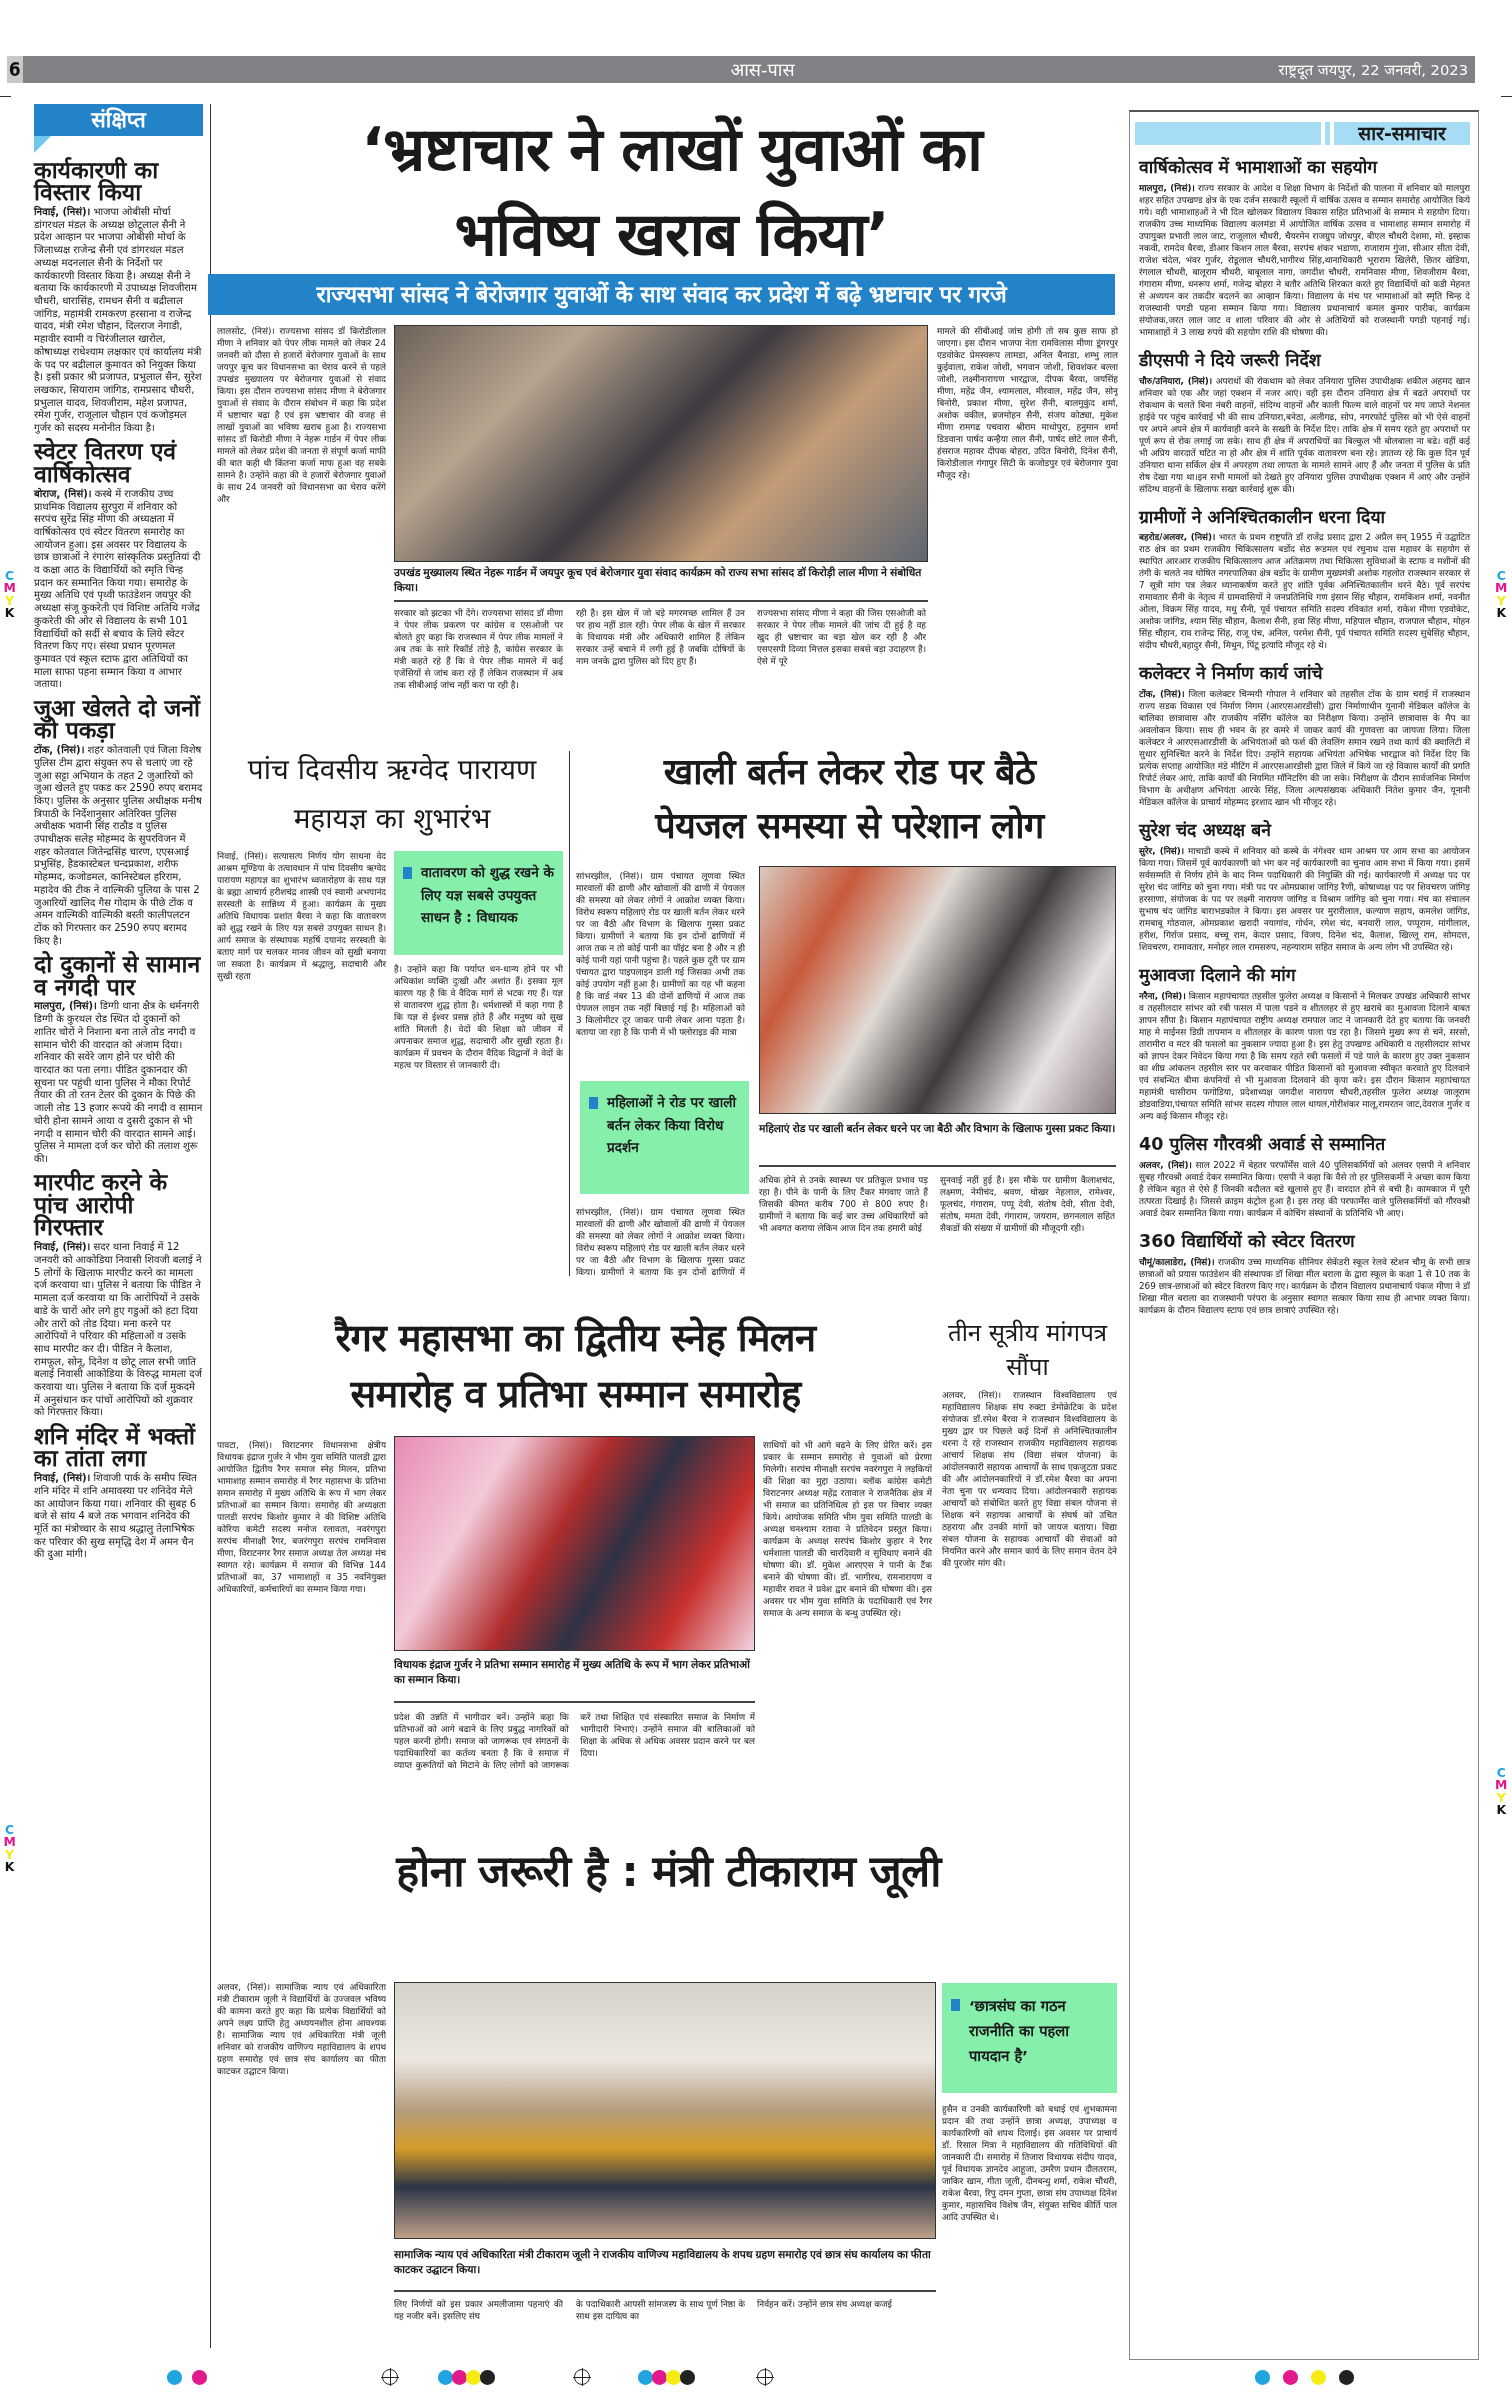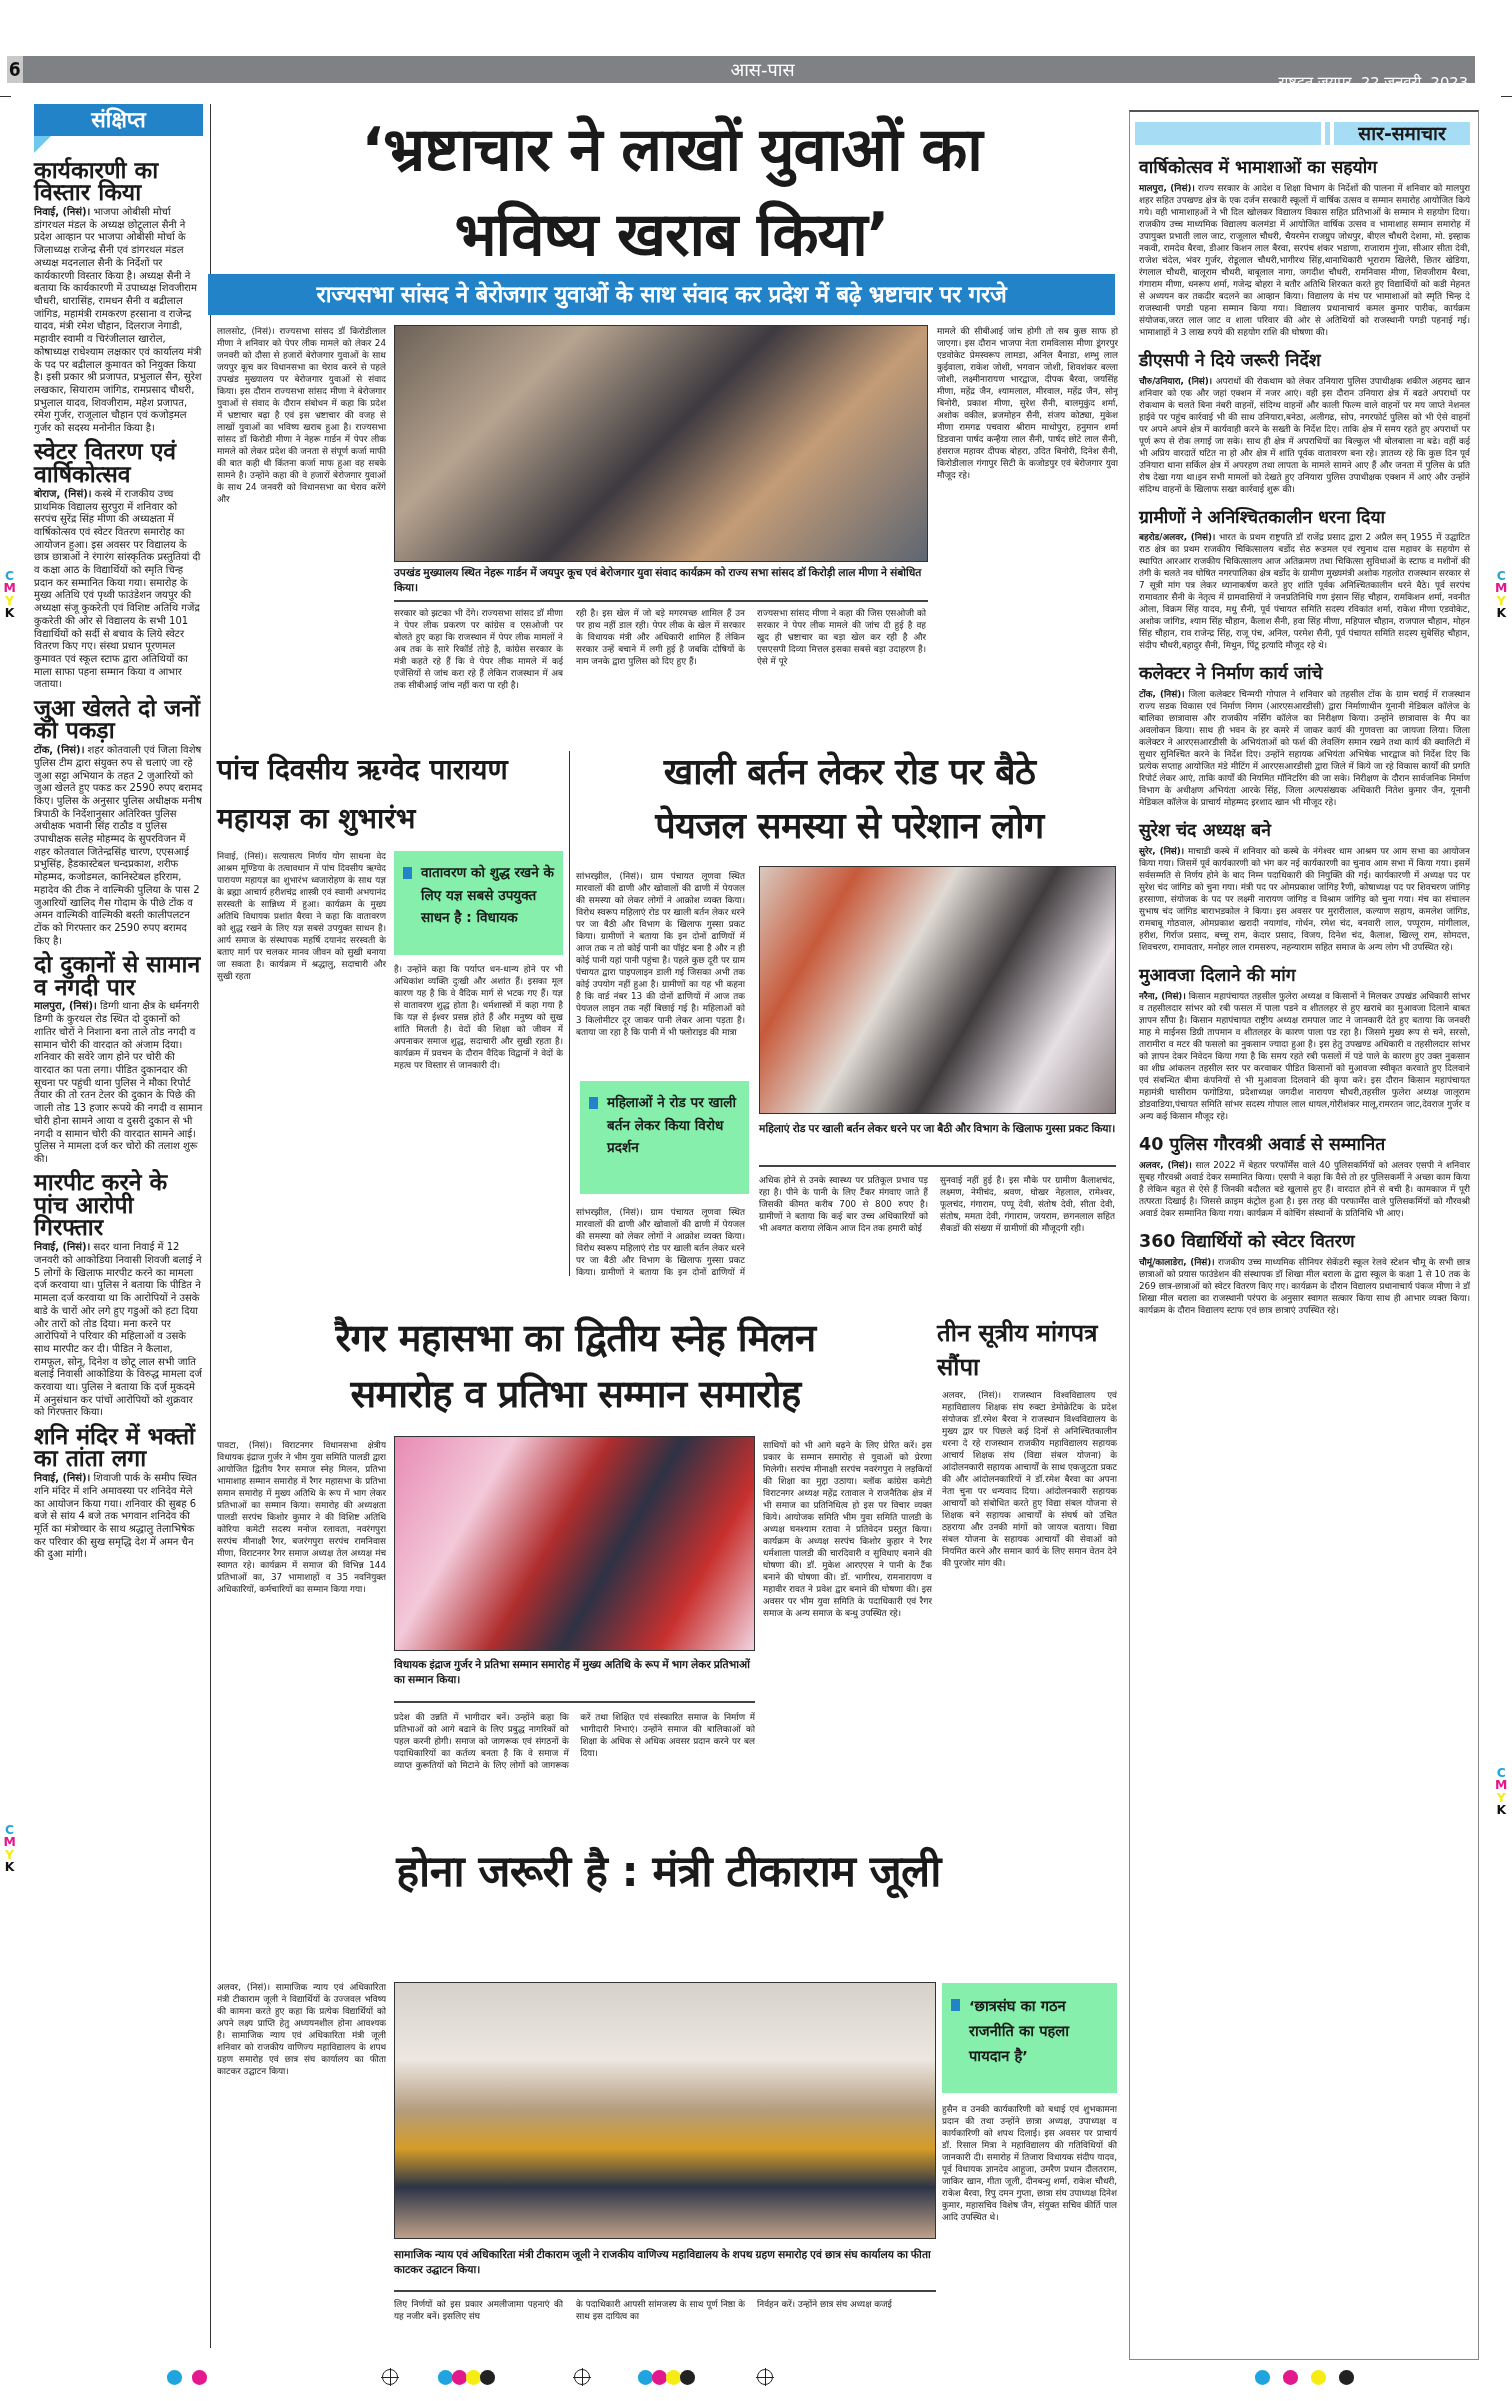--- a/index.html
+++ b/index.html
@@ -3,21 +3,21 @@
 <meta charset="utf-8">
 <style>
   * { box-sizing: border-box; margin: 0; padding: 0; }
   body { width: 1512px; height: 2401px; background: #fff; position: relative; overflow: hidden;
          font-family: "DejaVu Sans", "Liberation Sans", sans-serif; color: #1a1a1a; }
   .abs { position: absolute; }
   .masthead { left: 6.8px; top: 56px; width: 1468px; height: 27px; background: #808184; }
   .page-num { left: 6.8px; top: 56px; width: 16px; height: 27px; background: #c9c9c9; color: #111; font-weight: bold;
               font-size: 19px; text-align: center; line-height: 27px; font-family: "DejaVu Sans Condensed","DejaVu Sans",sans-serif; }
   .mast-center { left: 678px; top: 56px; width: 169px; height: 27px; color: #fff; font-size: 18px; line-height: 27px; text-align: center; }
-  .mast-right { left: 1242px; top: 68px; width: 226px; height: 27px; color: #fff; font-size: 14.7px; line-height: 27px; text-align: right; }
+  .mast-right { left: 1242px; top: 56px; width: 226px; height: 27px; color: #fff; font-size: 14.7px; line-height: 27px; text-align: right; }
   .reg { width: 14.7px; height: 14.7px; border-radius: 50%; }
   .reg.c { background: #1fa4e0; } .reg.m { background: #e3188d; } .reg.y { background: #f6ec13; } .reg.k { background: #222; }
   .crosshair { width: 16px; height: 16px; border: 1.1px solid #222; border-radius: 50%; }
   .crosshair::before { content: ""; position: absolute; left: 6.8px; top: -2.3px; width: 1.1px; height: 18px; background: #222; }
   .crosshair::after { content: ""; position: absolute; top: 6.8px; left: -2.3px; height: 1.1px; width: 18px; background: #222; }
   .cmyk { font-weight: bold; font-size: 12.4px; line-height: 12.4px; text-align: center; width: 12.4px; }
   .cmyk span { display: block; }
   .cmyk .c { color: #1fa4e0; } .cmyk .m { color: #e3188d; } .cmyk .y { color: #f6ec13; } .cmyk .k { color: #111; }
 
   
@@ -35,21 +35,21 @@
   .blue-banner { left: 208px; top: 274px; width: 907px; height: 41px; background: #2383c8; color: #fff; font-size: 22.6px;
                  font-weight: bold; line-height: 41px; text-align: center; letter-spacing: -0.3px; }
   .cols { font-size: 8.8px; line-height: 12px; text-align: justify; }
   .photo { background: linear-gradient(135deg,#6d6259 0%,#b7a48f 25%,#3d3a40 50%,#c49c77 70%,#5e6672 100%); border: 1.1px solid #333; }
   .photo2 { background: linear-gradient(120deg,#d9c9bf 0%,#c75a3b 20%,#e0dad4 40%,#403b3d 60%,#e6e0e5 80%,#8a7f80 100%); border: 1.1px solid #333; }
   .photo3 { background: linear-gradient(120deg,#e88bb4 0%,#f3c9d9 25%,#b02d2d 45%,#2e3245 60%,#c8302e 80%,#f1d3df 100%); border: 1.1px solid #333; }
   .photo4 { background: linear-gradient(180deg,#d6d1ca 0%,#ece7e1 30%,#b49c7d 50%,#d59c27 65%,#2c3447 80%,#bfa088 100%); border: 1.1px solid #333; }
   .caption { font-size: 10.7px; line-height: 15.2px; font-weight: bold; font-family: "Liberation Sans Narrow","Liberation Sans",sans-serif; }
   .cap-rule { height: 1.7px; background: #444; }
   .h2-big { font-weight: bold; font-size: 41px; line-height: 56px; text-align: center; letter-spacing: -0.6px; }
-  .h2-mid { font-weight: bold; font-size: 32px; line-height: 49px; text-align: left; }
+  .h2-mid { font-weight: normal; font-size: 32px; line-height: 49px; text-align: center; }
   .pullquote { background: #86efac; padding: 10.2px 9px 10.2px 27px; font-size: 17px; line-height: 25px; font-weight: bold; position: absolute; }
   .pullquote .sq { position: absolute; left: 9px; top: 16px; width: 9px; height: 12.4px; background: #2383c8; }
   .vrule { width: 1.1px; background: #333; }
 
   
   .right-box { left: 1129px; top: 110px; width: 350px; height: 2250px; border: 1.7px solid #888; border-top: 2.3px solid #555; }
   .right-box-inner { position: absolute; left: 9px; top: 0; width: 331px; }
   .sar-band { position: relative; height: 22.6px; margin-top: 10.2px; }
   .sar-band .fill1 { position: absolute; left: -4.5px; top: 0; width: 186px; height: 22.6px; background: #a7dcf5; }
   .sar-band .fill2 { position: absolute; left: 186px; top: 0; width: 4.5px; height: 22.6px; background: #a7dcf5; }

